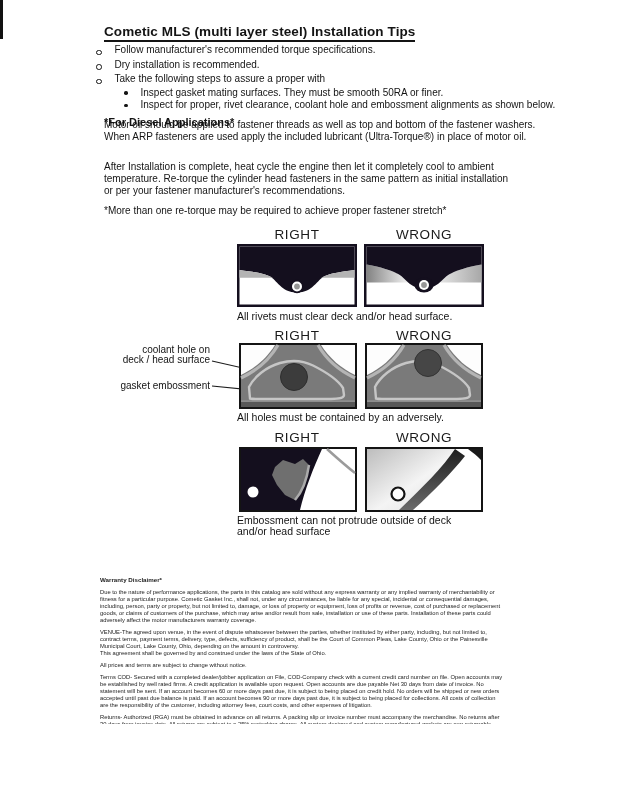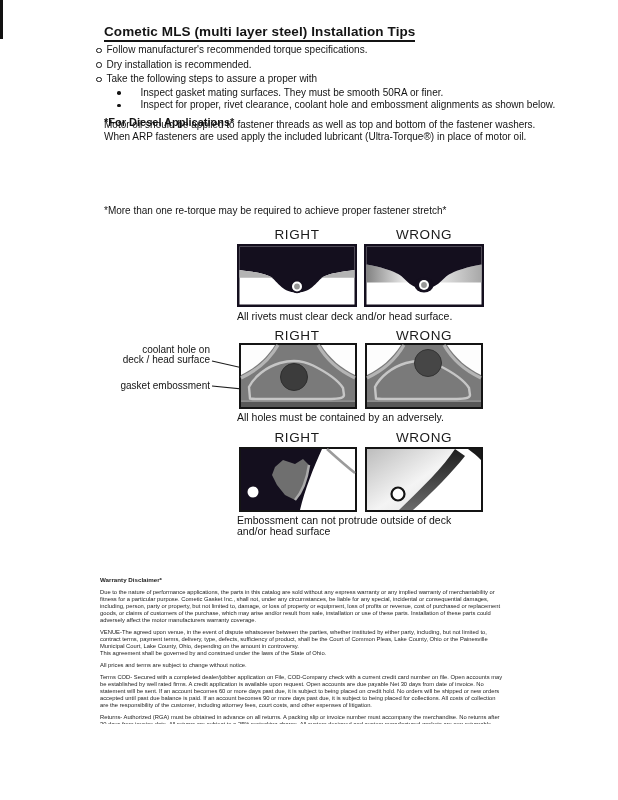--- a/index.html
+++ b/index.html
@@ -13,22 +13,22 @@
   .pre{white-space:pre-line;}
 
   .edge-mark{left:0;top:0;width:3px;height:39px;background:#111;}
 
   .title{
     left:104px;top:24px;font-size:13.5px;font-weight:bold;
     border-bottom:2px solid #141414;padding-bottom:1px;letter-spacing:.1px;
   }
 
   .bullets{left:96px;top:43px;width:480px;font-size:10px;}
-  .b-item{display:flex;gap:5px;line-height:14.5px;}
-  .b-sub{display:flex;gap:20px;line-height:12.5px;margin-left:21px;}
+  .b-item{display:flex;gap:13px;line-height:14.5px;align-items:center;}
+  .b-sub{display:flex;gap:13px;line-height:12.5px;margin-left:28px;}
   .marker-o{flex:none;width:3.5px;height:3.5px;border:1px solid #141414;border-radius:50%;margin-top:4.5px;}
   .marker-dot{flex:none;width:3.5px;height:3.5px;background:#141414;border-radius:50%;margin-top:4.5px;}
 
   .diesel-head{left:104px;top:116px;font-size:11px;font-weight:bold;}
   .body-p{left:104px;width:460px;font-size:10px;line-height:12.2px;}
   .p1{top:119px;}
   .p2{top:161px;}
   .note{top:205px;}
 
   .rw-label{width:120px;text-align:center;font-size:13.5px;letter-spacing:.6px;color:#1a1a1a;}
@@ -71,20 +71,23 @@
     </div>
     <div class="b-sub">
       <span class="marker-dot"></span>
       <span>Inspect for proper, rivet clearance, coolant hole and embossment alignments as shown below.</span>
     </div>
   </div>
 
   <div class="abs diesel-head">*For Diesel Applications*</div>
   <div class="abs body-p p1 pre">Motor oil should be applied to fastener threads as well as top and bottom of the fastener washers.
 When ARP fasteners are used apply the included lubricant (Ultra-Torque®) in place of motor oil.</div>
+  <div class="abs body-p p2 pre">After Installation is complete, heat cycle the engine then let it completely cool to ambient
+temperature. Re-torque the cylinder head fasteners in the same pattern as initial installation
+or per your fastener manufacturer's recommendations.</div>
   <div class="abs body-p note">*More than one re-torque may be required to achieve proper fastener stretch*</div>
 
   <div class="abs rw-label" style="left:237px;top:227px">RIGHT</div>
   <div class="abs rw-label" style="left:364px;top:227px">WRONG</div>
 
   <svg class="abs dbox" style="left:237px;top:244px" width="120" height="63" viewBox="0 0 120 63">
     <rect x="1.25" y="1.25" width="117.5" height="60.5" fill="#ffffff" stroke="#140f1e" stroke-width="2.5"></rect>
     <path d="M2.5,2.5 H117.5 V26 C103,28 95,29 88,32 C80,35.5 76,48.5 60,48.5 C44,48.5 40,35.5 32,32 C25,29 17,28 2.5,26 Z" fill="#140f1e"></path>
     <path d="M2.5,26 C17,28 25,29 32,32 L36,33.8 L2.5,33.8 Z" fill="#b3b3b3"></path>
     <path d="M117.5,26 C103,28 95,29 88,32 L84,33.8 L117.5,33.8 Z" fill="#b3b3b3"></path>

